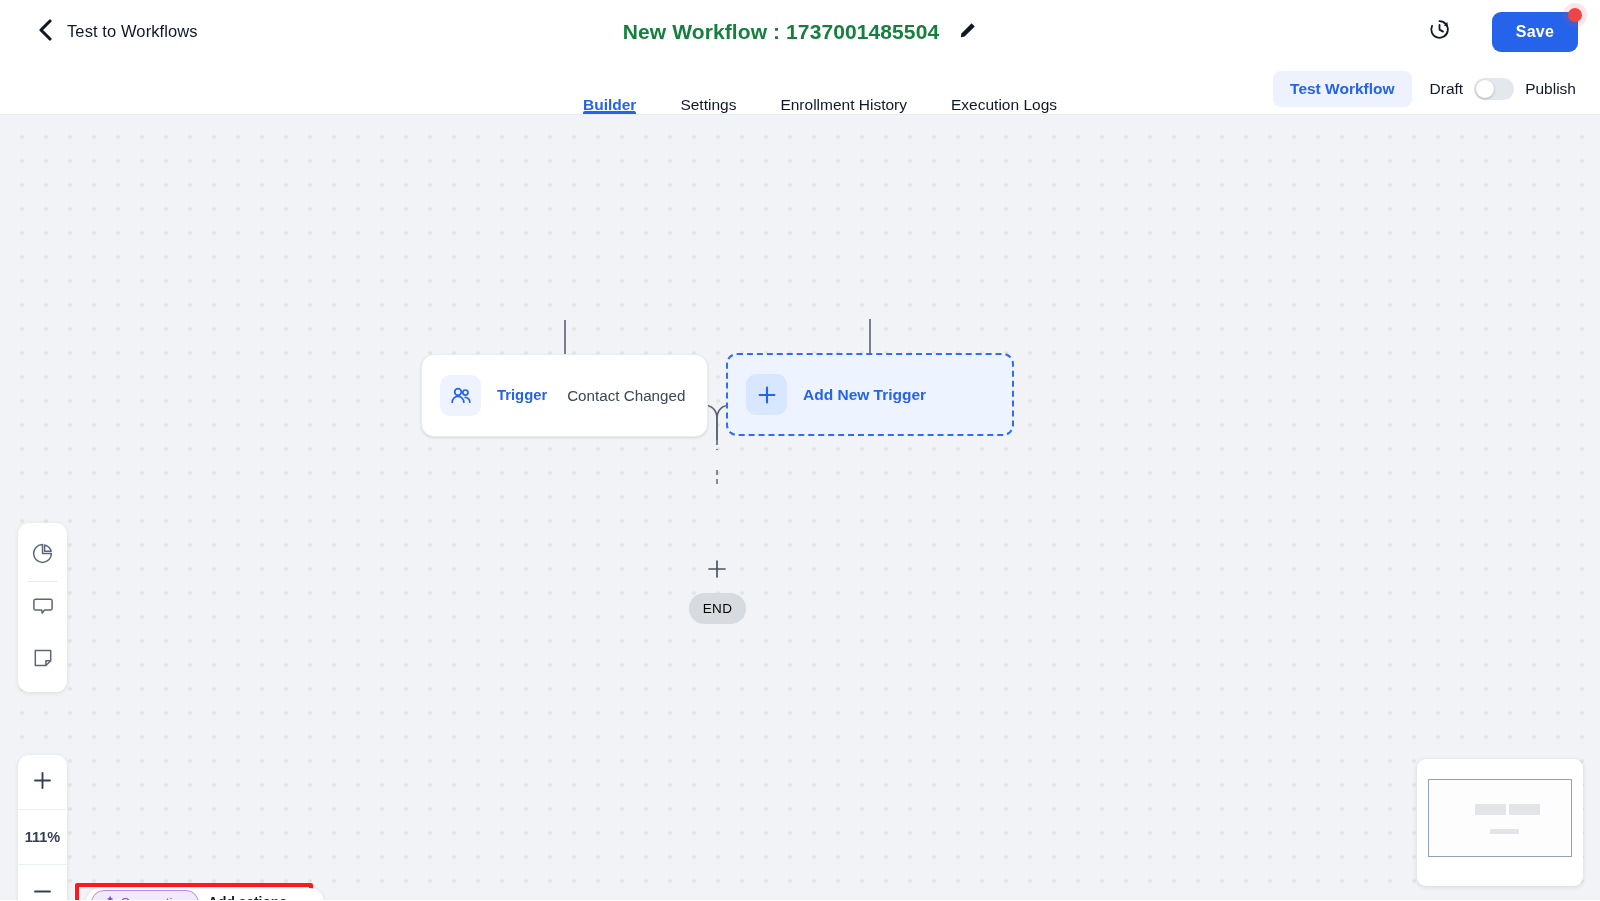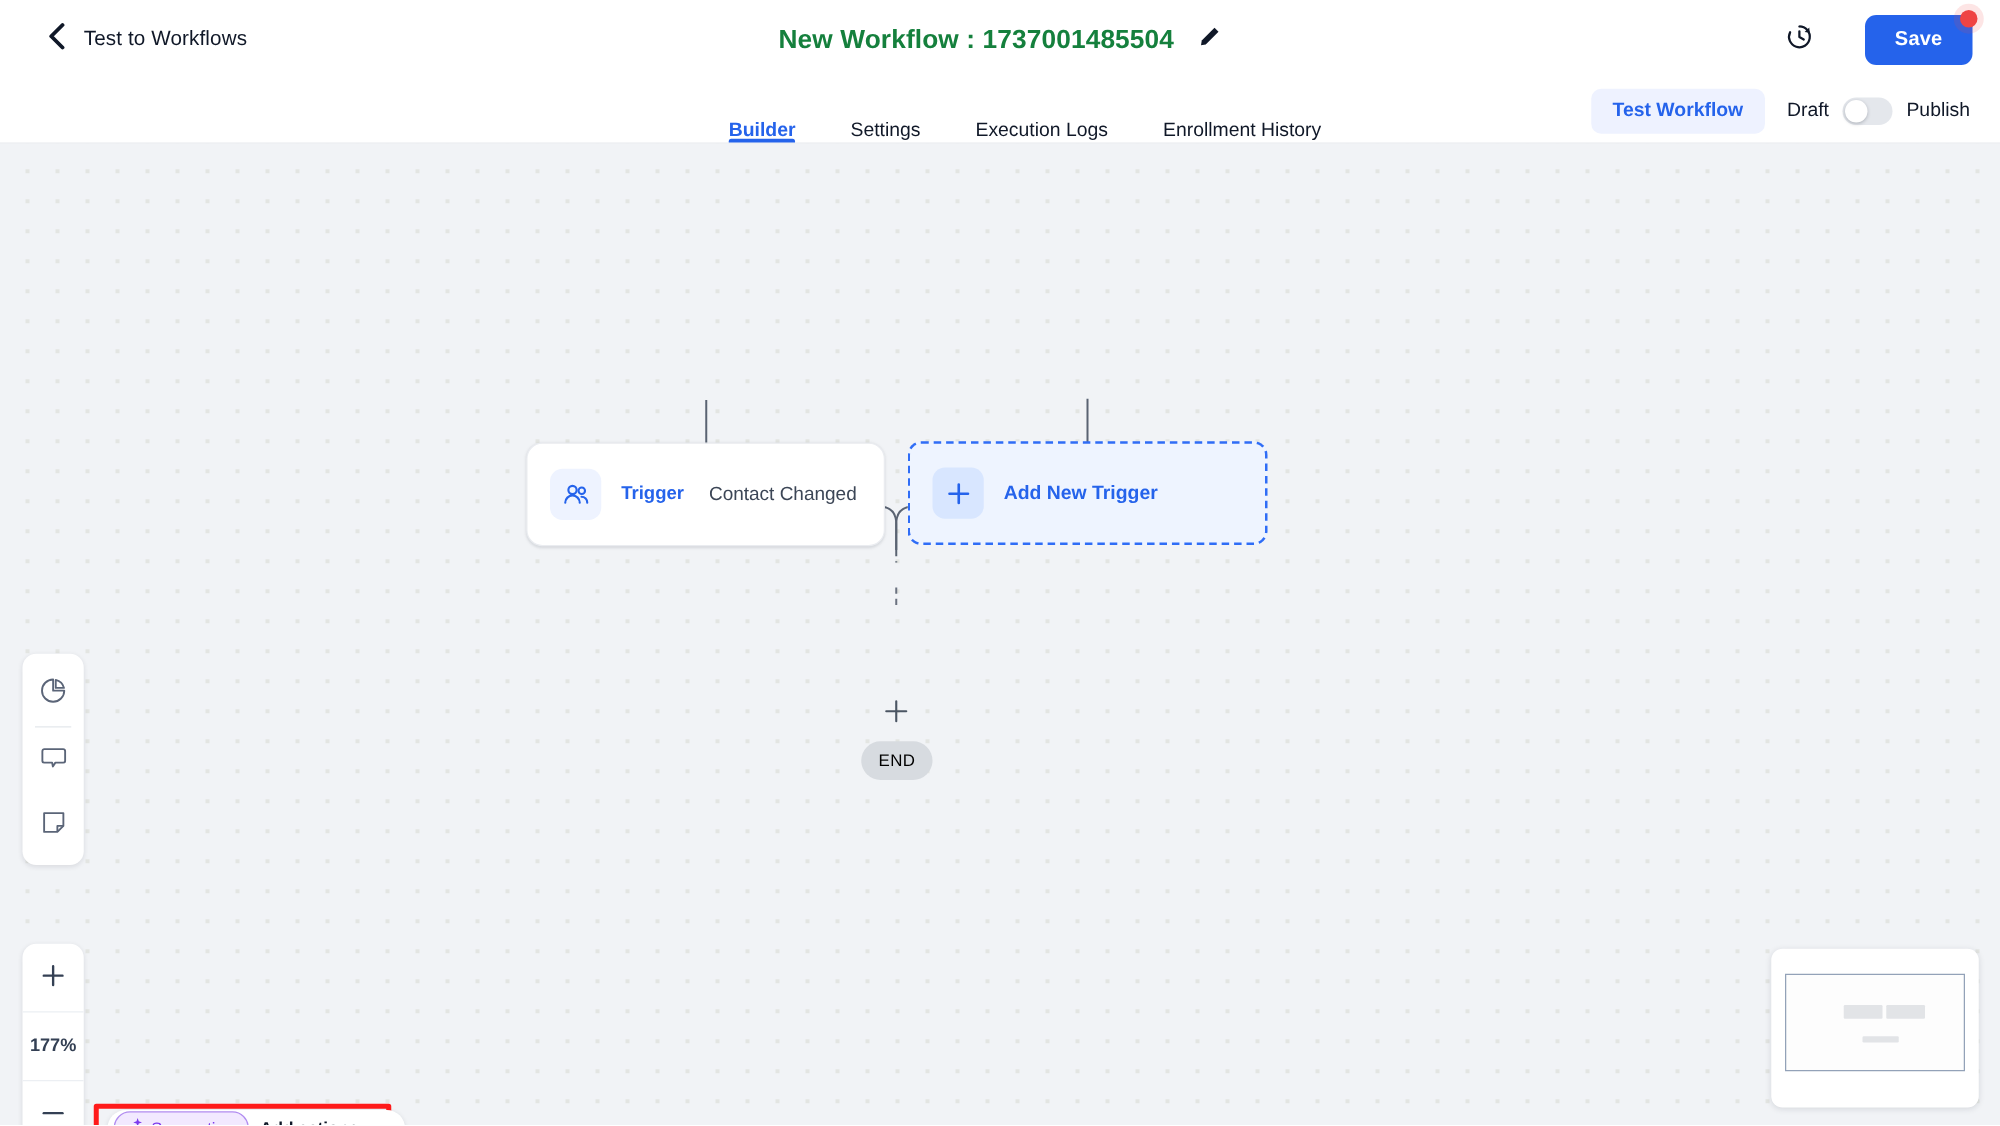--- a/index.html
+++ b/index.html
@@ -277,24 +277,24 @@
 
 <div class="tabbar">
   <div class="tabs">
     <div class="tab active">
       <span>Builder</span>
     </div>
     <div class="tab">
       <span>Settings</span>
     </div>
     <div class="tab">
+      <span>Enrollment History</span>
+    </div>
+    <div class="tab">
       <span>Execution Logs</span>
-    </div>
-    <div class="tab">
-      <span>Enrollment History</span>
     </div>
   </div>
 
   <div class="tabbar-right">
     <button class="test-btn">
       <span>Test Workflow</span>
     </button>
     <div class="toggle-group">
       <span class="toggle-label">Draft</span>
       <div class="switch">
@@ -383,21 +383,21 @@
 
   <div class="zoom-stack">
     <div class="zoom-btn">
       <span>
         <svg width="21" height="21" viewBox="0 0 21 21" fill="none">
           <path d="M10.5 3 L10.5 18 M3 10.5 L18 10.5" stroke="#344054" stroke-width="1.9" stroke-linecap="round"></path>
         </svg>
       </span>
     </div>
     <div class="zoom-btn zoom-level">
-      <span>177%</span>
+      <span>111%</span>
     </div>
     <div class="zoom-btn">
       <span>
         <svg width="21" height="21" viewBox="0 0 21 21" fill="none">
           <path d="M3 10.5 L18 10.5" stroke="#344054" stroke-width="1.9" stroke-linecap="round"></path>
         </svg>
       </span>
     </div>
   </div>
 

